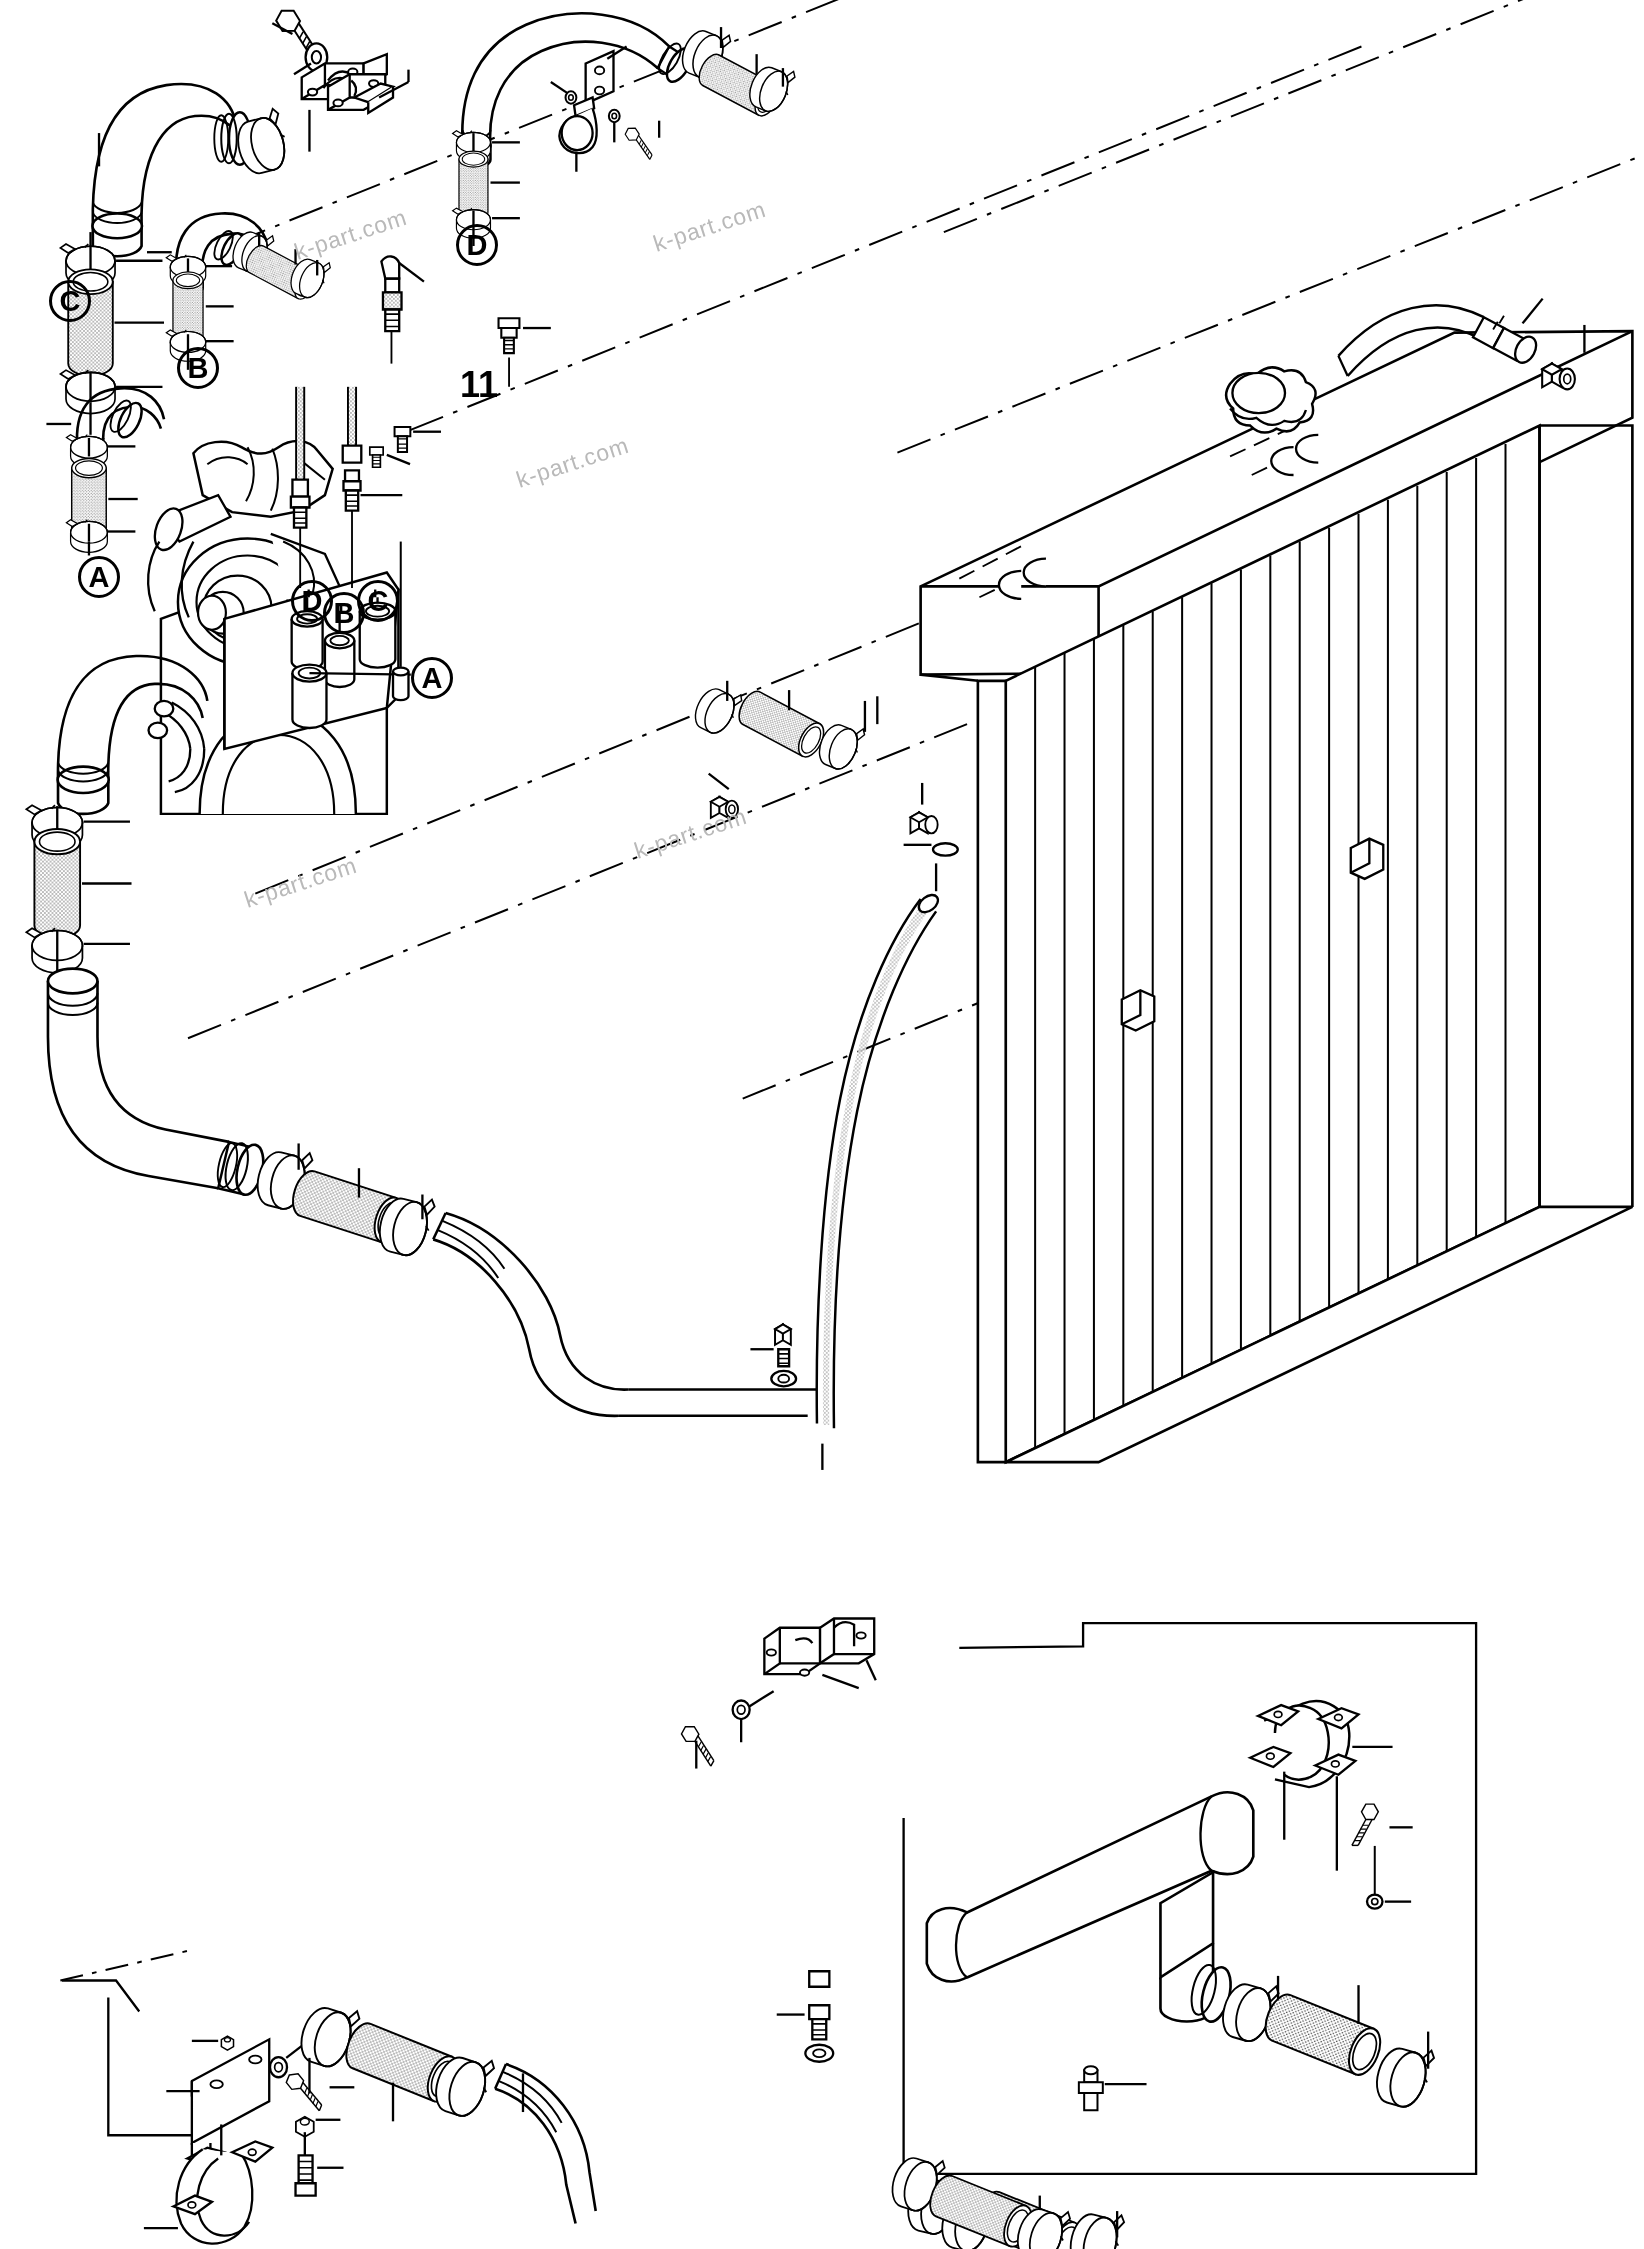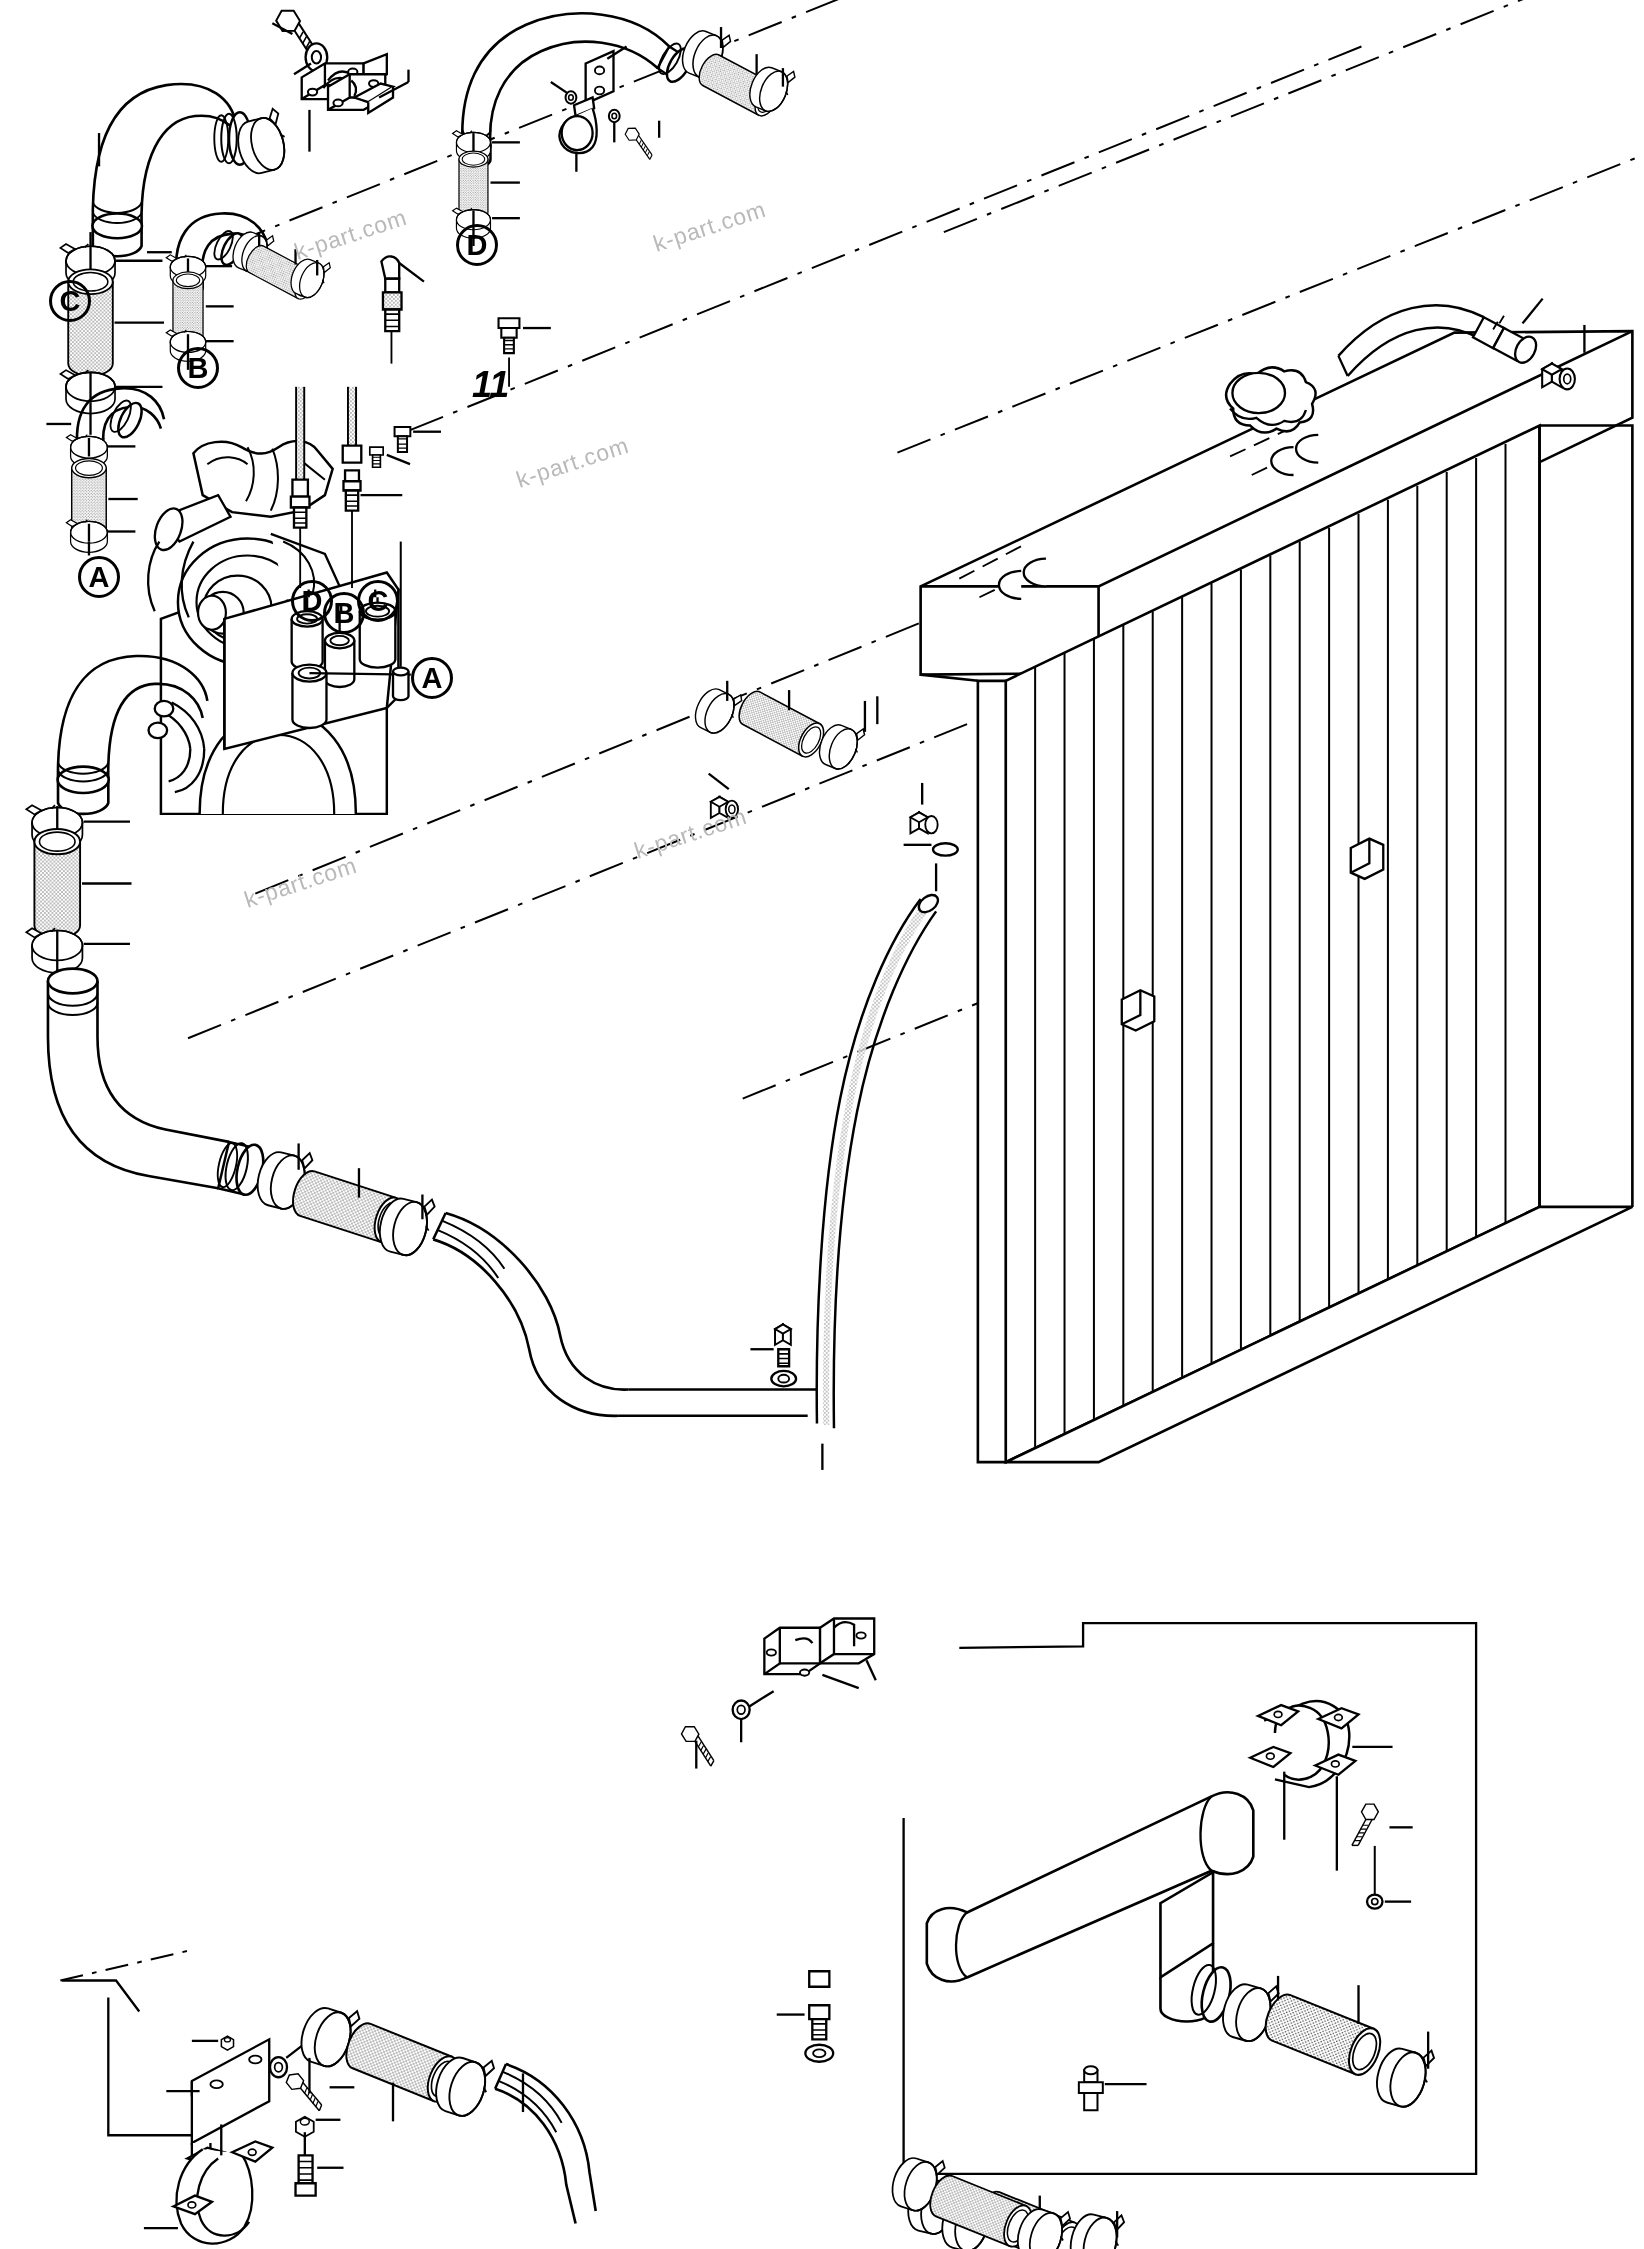--- a/index.html
+++ b/index.html
@@ -823,21 +823,21 @@
   <div class="cl" style="left:323px;top:592px;width:36px;height:36px;font-size:29px;">
     <span>B</span>
   </div>
   <div class="cl" style="left:357px;top:580px;width:36px;height:36px;font-size:29px;">
     <span>C</span>
   </div>
   <div class="cl" style="left:411px;top:657px;width:36px;height:36px;font-size:29px;">
     <span>A</span>
   </div>
 
-  <div class="itemnum" style="left:472px;top:364px;font-style:italic;">
+  <div class="itemnum" style="left:460px;top:364px;">
     <span>11</span>
   </div>
 
   <div class="wm" style="left:291px;top:240px;transform:rotate(-18deg);">
     <span>k-part.com</span>
   </div>
   <div class="wm" style="left:650px;top:232px;transform:rotate(-18deg);">
     <span>k-part.com</span>
   </div>
   <div class="wm" style="left:513px;top:468px;transform:rotate(-18deg);">

